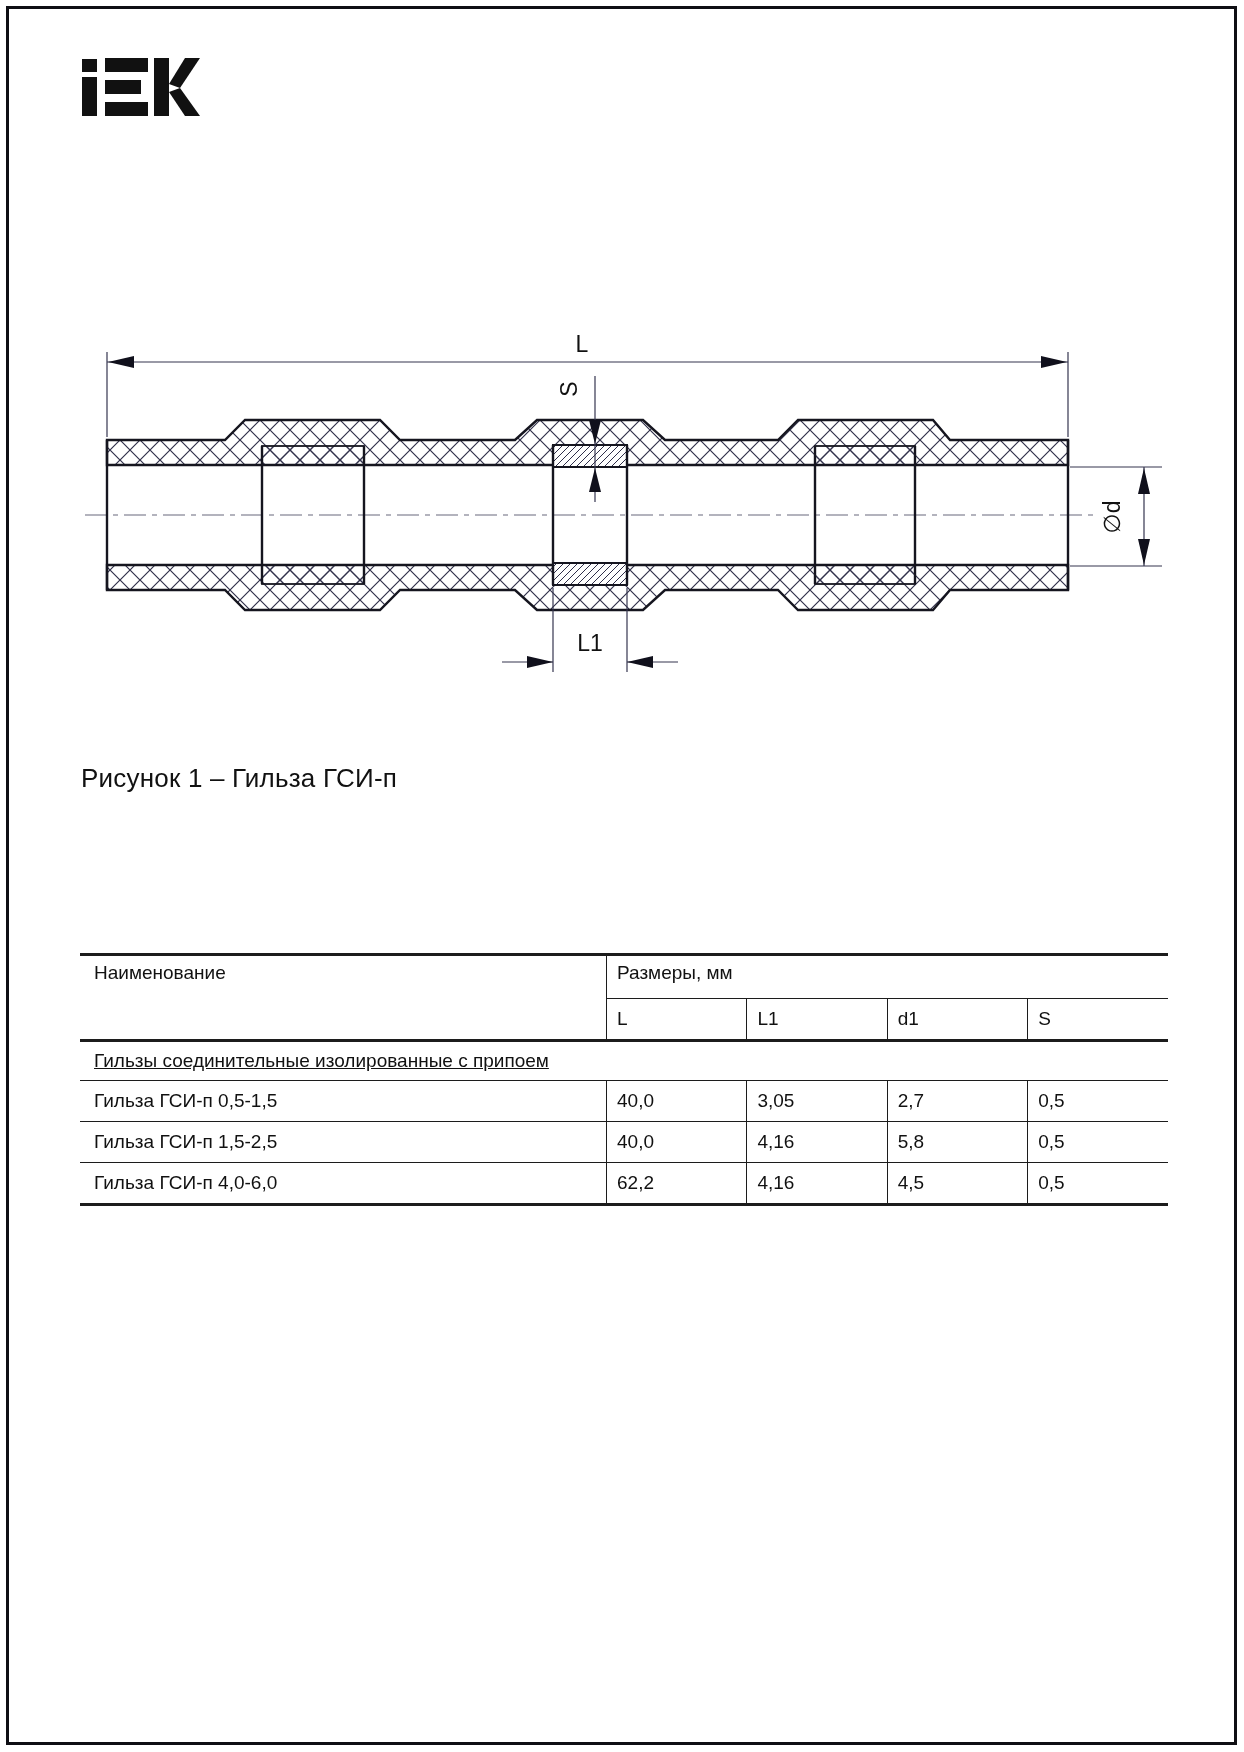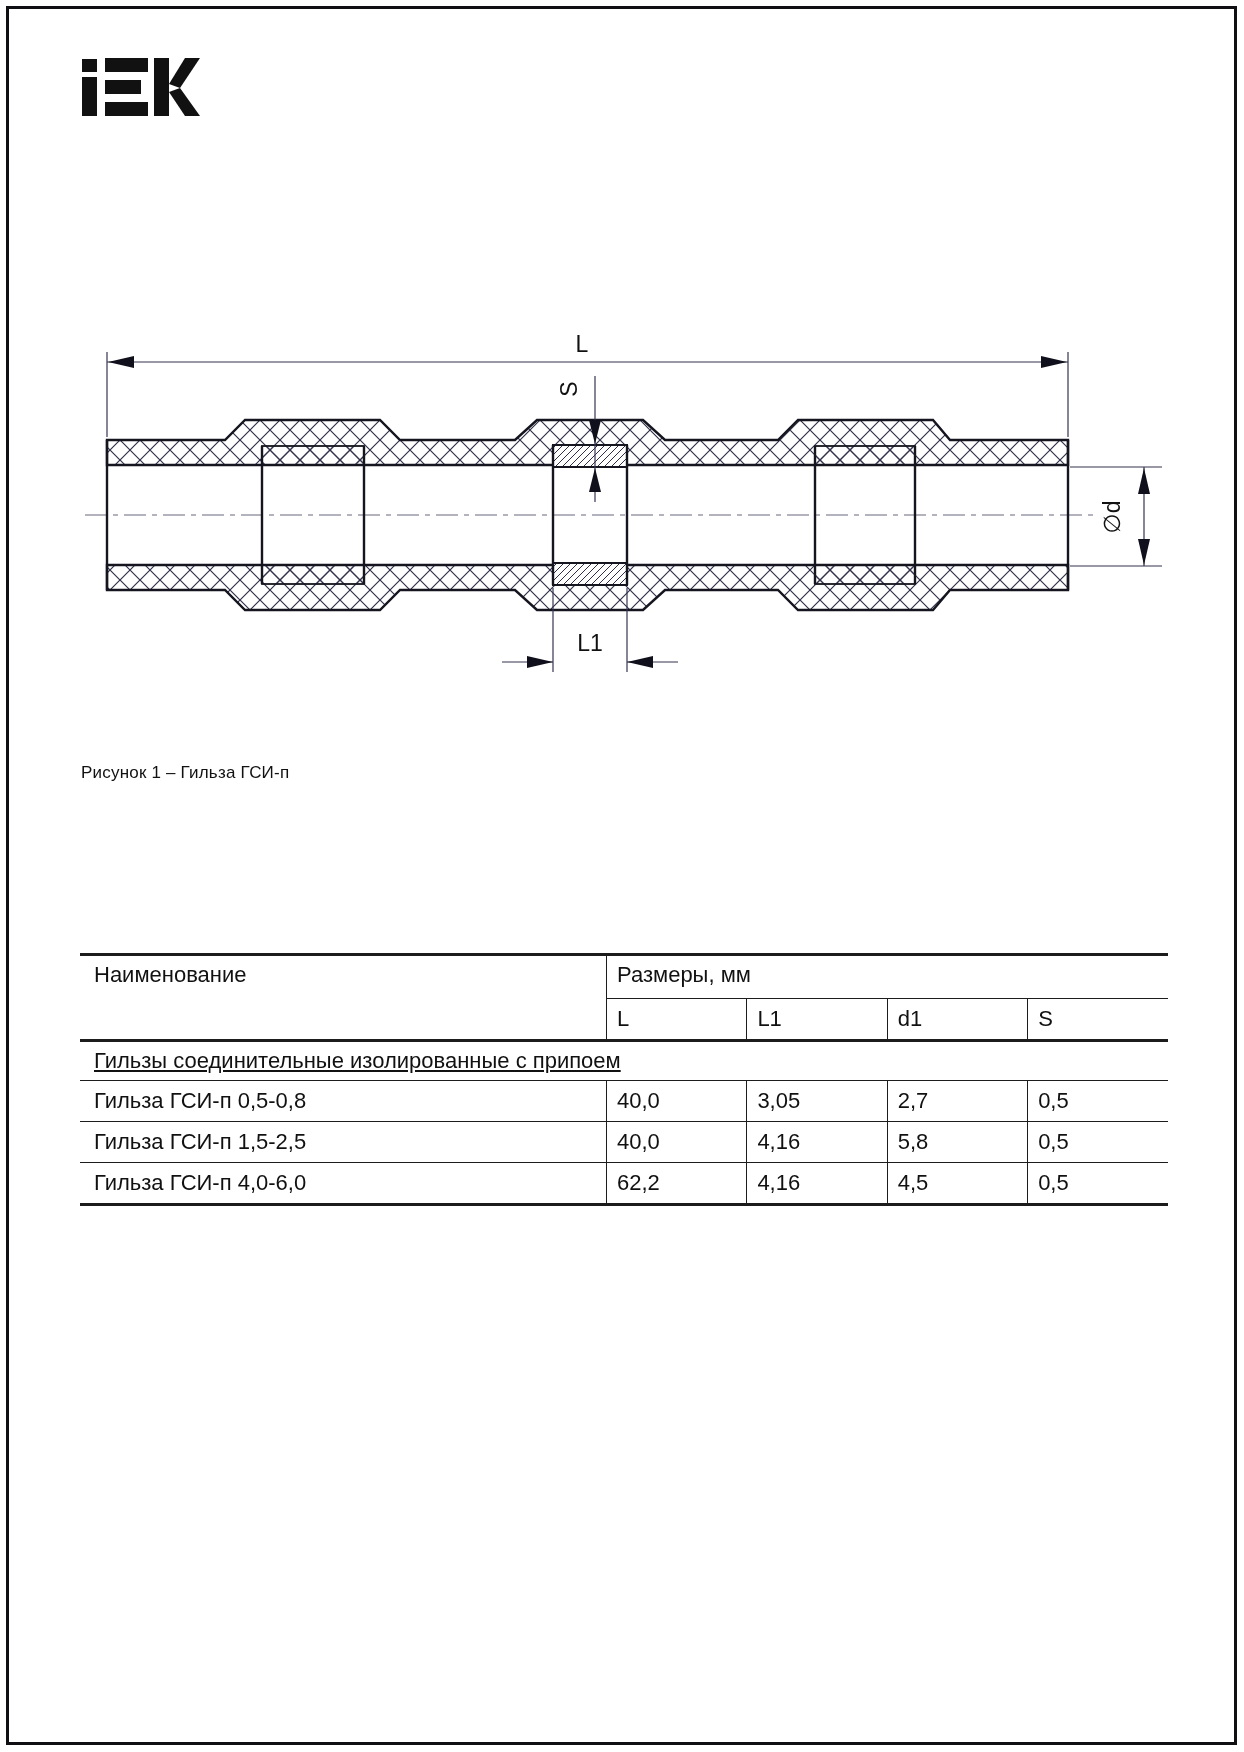--- a/index.html
+++ b/index.html
@@ -20,28 +20,28 @@
   .ins{fill:url(#xh);stroke:#15151f;stroke-width:2.4;}
   .ring{fill:url(#xh);stroke:#15151f;stroke-width:1.8;}
   .sring{fill:url(#sld);stroke:#15151f;stroke-width:2;}
   .ol{stroke:#15151f;stroke-width:2.4;}
   .cl{stroke:#9a9aa8;stroke-width:1.6;stroke-dasharray:22 6 5 6;}
   .dl{stroke:#34344f;stroke-width:1.2;}
   .ar{fill:#10101c;}
   .dt{font-family:"Liberation Sans",sans-serif;font-size:23px;fill:#111;}
 
   .caption{
-    position:absolute;left:81px;top:763px;font-size:17px;color:#111;
+    position:absolute;left:81px;top:763px;font-size:26px;color:#111;
     letter-spacing:0.2px;
   }
 
   .spec{
     position:absolute;left:80px;top:953px;width:1088px;
     border-collapse:collapse;table-layout:fixed;
-    font-size:22px;color:#111;
+    font-size:19px;color:#111;
   }
   .spec th,.spec td{
     font-weight:normal;text-align:left;vertical-align:middle;
     padding:0 0 0 10px;border:0 solid #1c1c1c;
   }
   .spec .c0{width:512px;padding-left:14px;}
   .spec .c1{width:144px;}
   .spec .c2{width:142px;}
   .spec .c3{width:144px;}
   .spec .c4{width:146px;}
@@ -155,21 +155,21 @@
     <tr class="hrow2">
       <th class="c1">L</th>
       <th class="c2">L1</th>
       <th class="c3">d1</th>
       <th class="c4">S</th>
     </tr>
     <tr class="secrow">
       <td colspan="5">Гильзы соединительные изолированные с припоем</td>
     </tr>
     <tr class="drow">
-      <td class="c0">Гильза ГСИ-п 0,5-0,8</td>
+      <td class="c0">Гильза ГСИ-п 0,5-1,5</td>
       <td class="val">40,0</td>
       <td class="val">3,05</td>
       <td class="val">2,7</td>
       <td class="val">0,5</td>
     </tr>
     <tr class="drow">
       <td class="c0">Гильза ГСИ-п 1,5-2,5</td>
       <td class="val">40,0</td>
       <td class="val">4,16</td>
       <td class="val">5,8</td>

